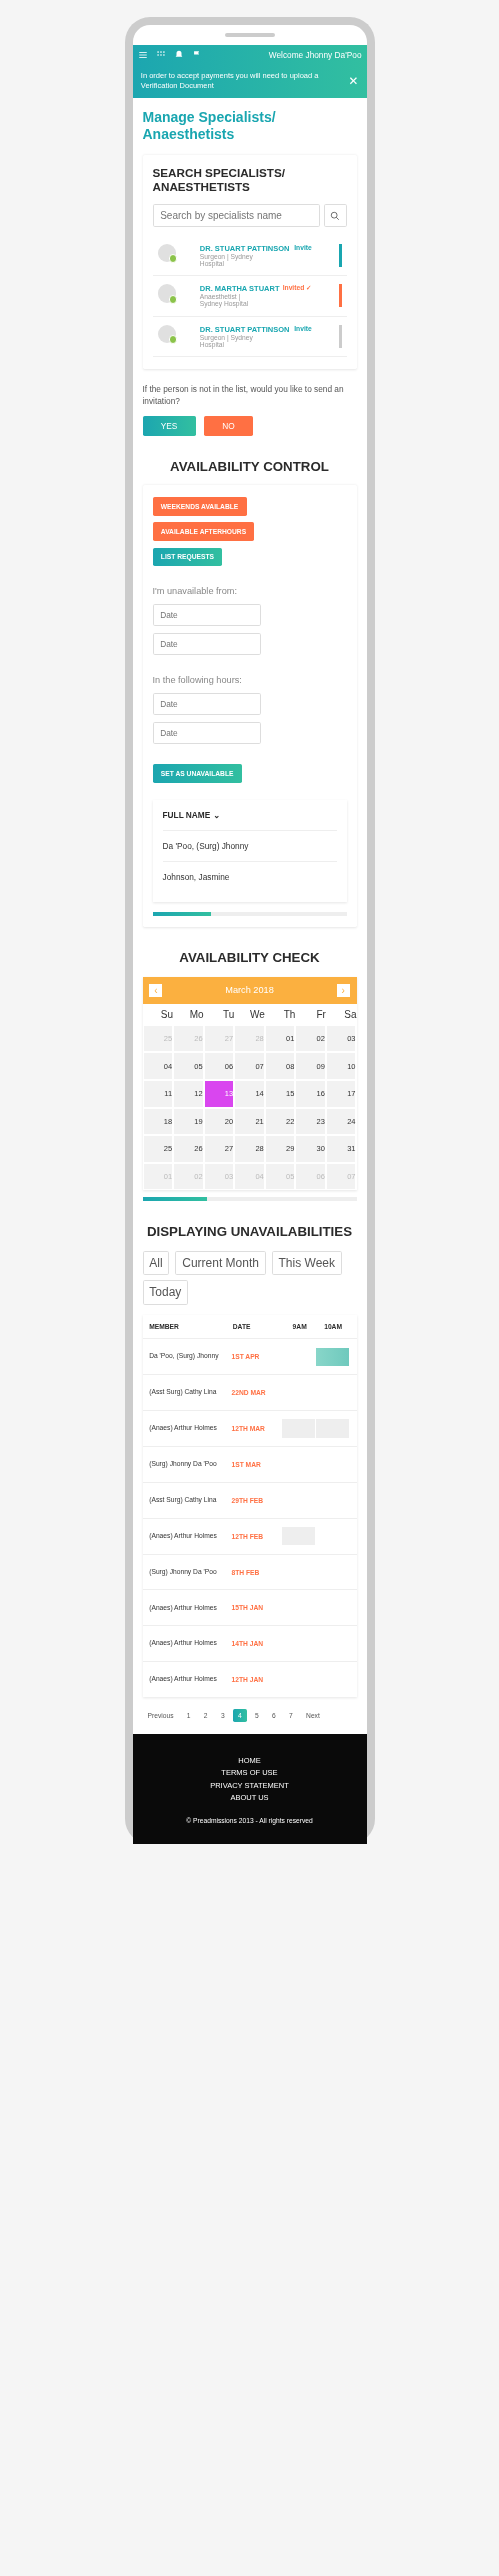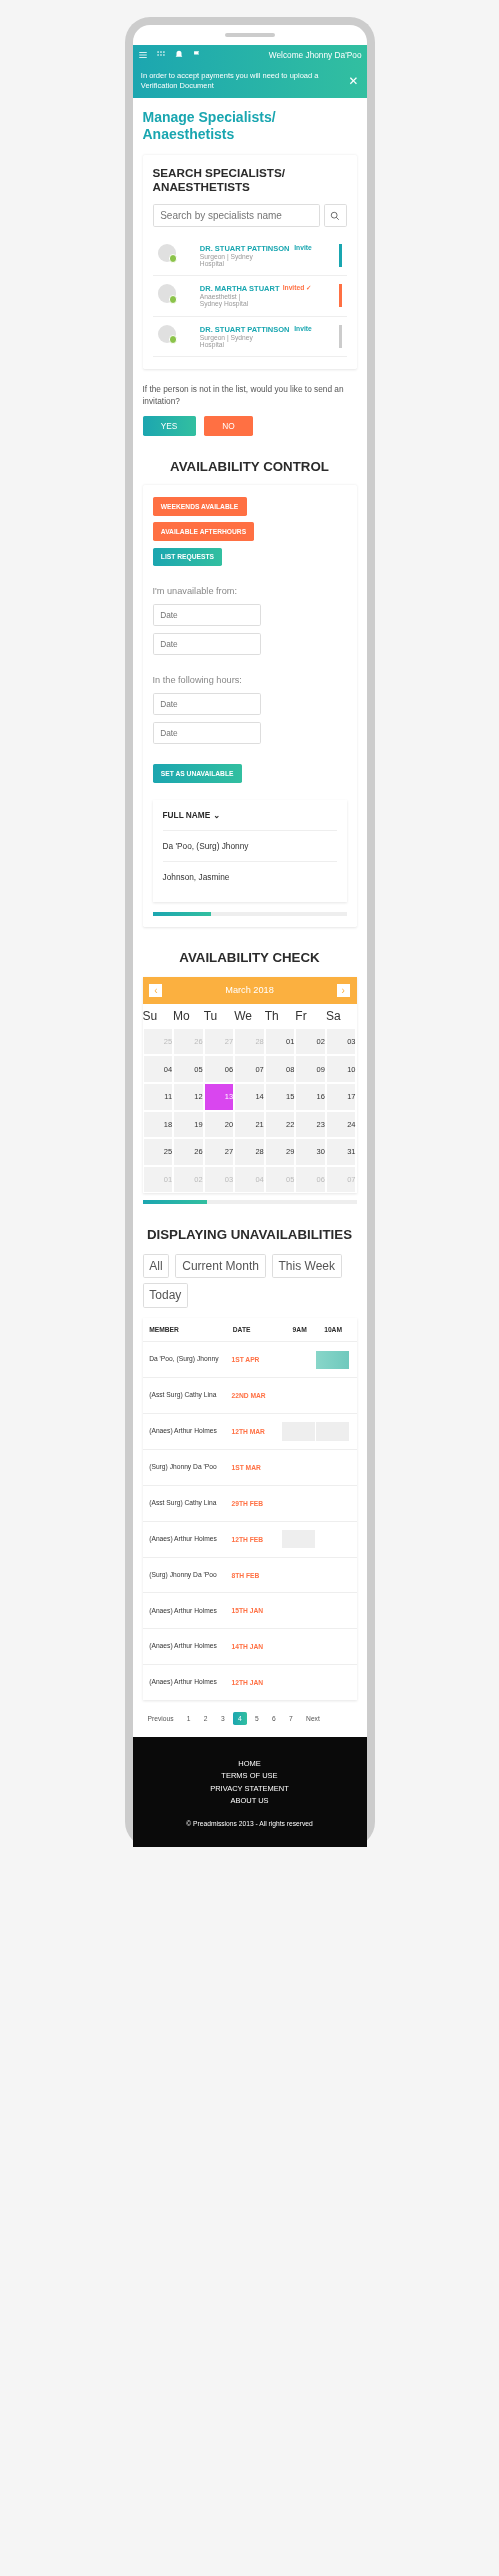--- a/index.html
+++ b/index.html
@@ -287,22 +287,22 @@
       align-items: center;
       justify-content: center;
       cursor: pointer;
       font-size: 10px;
     }
     .cal-grid {
       display: grid;
       grid-template-columns: repeat(7, 1fr);
     }
     .cal-dow {
-      text-align: left;
-      font-size: 12px;
+      text-align: right;
+      font-size: 10px;
       color: #333;
       padding: 5px 0;
       background: #fff;
     }
     .cal-day {
       text-align: right;
       font-size: 7.5px;
       color: #333;
       padding: 8.3px 0;
       background: #f2f2f2;

